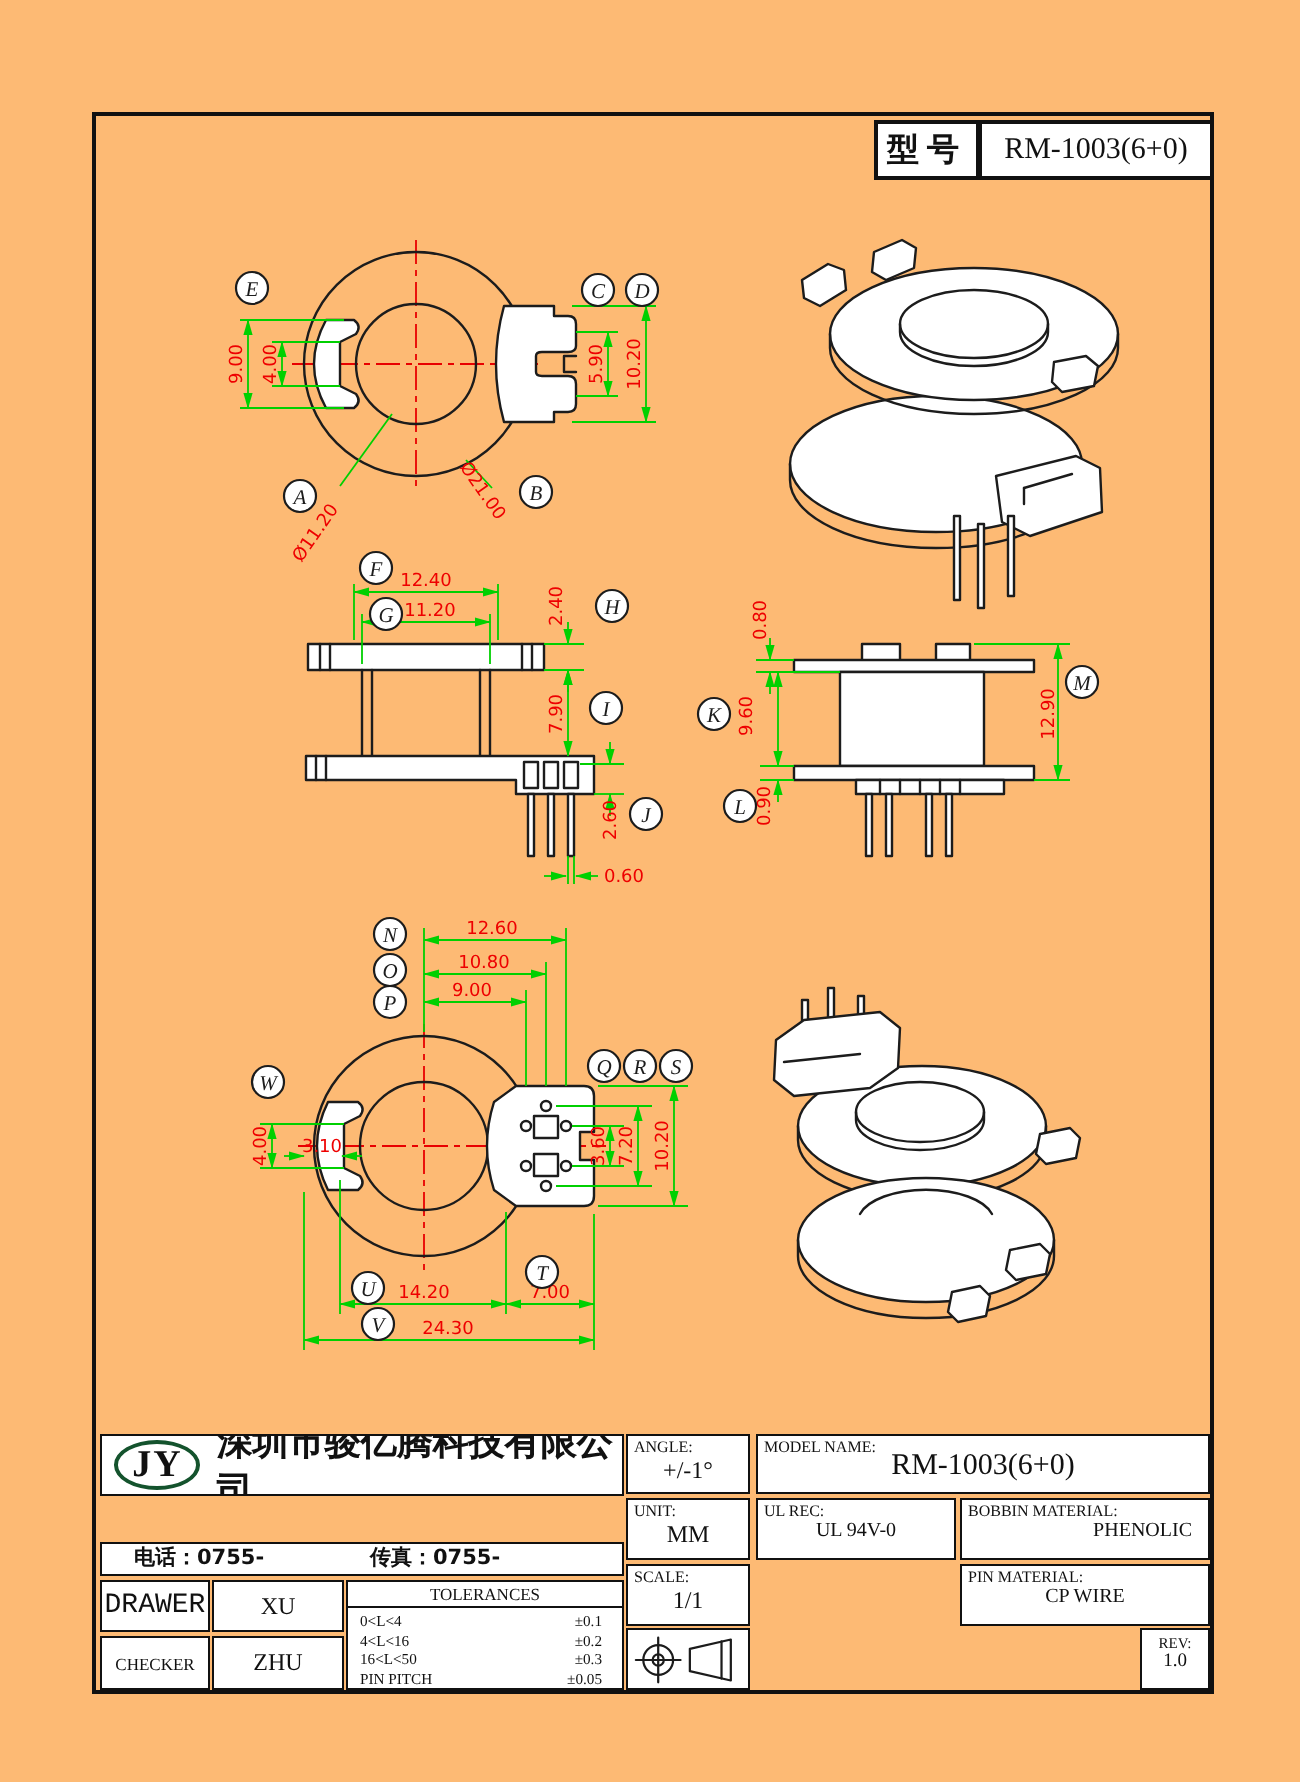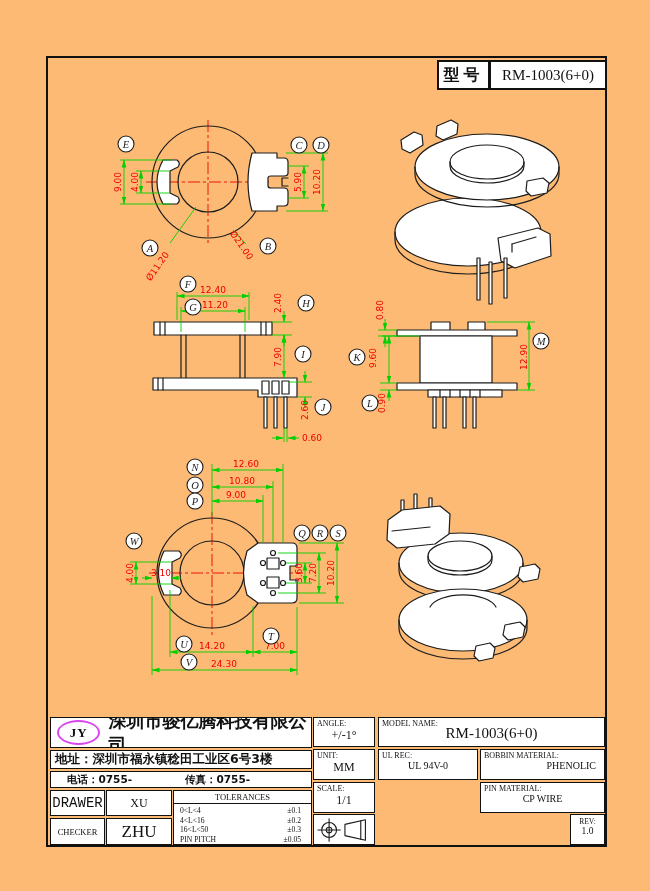--- a/index.html
+++ b/index.html
@@ -20,22 +20,22 @@
   .dl{stroke:#00d000;stroke-width:0.9;fill:none;}
   .dt{fill:#ee0000;font:9px "DejaVu Sans",sans-serif;text-anchor:middle;}
   .bal circle{fill:#fff;stroke:#1c1c1c;stroke-width:1.1;}
   .bal text{fill:#1c1c1c;font:italic 10.5px "Liberation Serif",serif;text-anchor:middle;}
   
   .tb{position:absolute;border:1.6px solid #111;box-sizing:border-box;background:#fff;overflow:hidden;}
   .lb{font-size:8px;line-height:1;padding:2px 0 0 3px;}
   .vl{text-align:center;font-size:12px;}
   .cjk{font-family:"DejaVu Sans",sans-serif;font-weight:bold;}
   .tolrow{display:flex;justify-content:space-between;padding:0 10px 0 6px;font-size:7.6px;line-height:9.5px;text-align:right;}
-  .logo{display:inline-block;width:42px;height:21px;border:2px solid #d946ef;border-radius:50%;
-        text-align:center;line-height:21px;font-weight:bold;font-size:13px;letter-spacing:1px;}
+  .logo{display:inline-block;width:42px;height:21px;border:2px solid #14532d;border-radius:50%;
+        text-align:center;line-height:21px;font-weight:bold;font-size:19px;letter-spacing:1px;}
 </style>
 </head>
 <body>
 
 <div class="page">
   <div class="frame"></div>
 
   <div class="mcell" style="left:437px;top:60px;width:53px;height:30px;">
     <span class="mlabel">型号</span>
   </div>
@@ -363,30 +363,29 @@
       <path class="oln" d="M430,607 a34,16 0 0 1 66,0"></path>
       <path class="olnf" d="M505,625 l15,-3 5,5 -2,10 -15,3 -5,-5 z"></path>
       <path class="olnf" d="M476,646 l14,-3 5,5 -2,10 -14,3 -5,-5 z"></path>
     </g>
   </svg>
 
   <div class="tb" style="left:50px;top:717px;width:262px;height:31px;display:flex;align-items:center;padding-left:6px;">
     <span class="logo">JY</span>
     <span class="cjk" style="font-size:18px;margin-left:8px;">深圳市骏亿腾科技有限公司</span>
   </div>
-  <div class="tb cjk" style="left:50px;top:750px;width:262px;height:19px;font-size:12.5px;line-height:16px;padding-left:4px;">地址：深圳市福永镇稔田工业区6号3楼</div>
   <div class="tb" style="left:50px;top:771px;width:262px;height:17px;display:flex;justify-content:flex-start;padding:0 8px 0 16px;">
     <span class="cjk" style="font-size:10.5px;line-height:14px;">电话：0755-27563188</span>
     <span class="cjk" style="font-size:10.5px;line-height:14px;">传真：0755-27563188</span>
   </div>
 
   <div class="tb" style="left:50px;top:790px;width:55px;height:26px;font-size:14px;display:flex;align-items:center;justify-content:center;font-family:Liberation Mono, monospace;">DRAWER</div>
   <div class="tb" style="left:106px;top:790px;width:66px;height:26px;font-size:12px;display:flex;align-items:center;justify-content:center;">XU</div>
   <div class="tb" style="left:50px;top:818px;width:55px;height:27px;font-size:8.5px;display:flex;align-items:center;justify-content:center;">CHECKER</div>
-  <div class="tb" style="left:106px;top:818px;width:66px;height:27px;font-size:17px;display:flex;align-items:center;justify-content:center;">ZHU</div>
+  <div class="tb" style="left:106px;top:818px;width:66px;height:27px;font-size:12px;display:flex;align-items:center;justify-content:center;">ZHU</div>
 
   <div class="tb" style="left:173px;top:790px;width:139px;height:55px;">
     <div style="font-size:8.5px;text-align:center;border-bottom:1.2px solid #111;padding:1px 0;">TOLERANCES</div>
     <div style="padding-top:2px;">
       <div class="tolrow">
           <span>0&lt;L&lt;4</span>
           <span>±0.1</span>
         </div>
       <div class="tolrow">
           <span>4&lt;L&lt;16</span>

